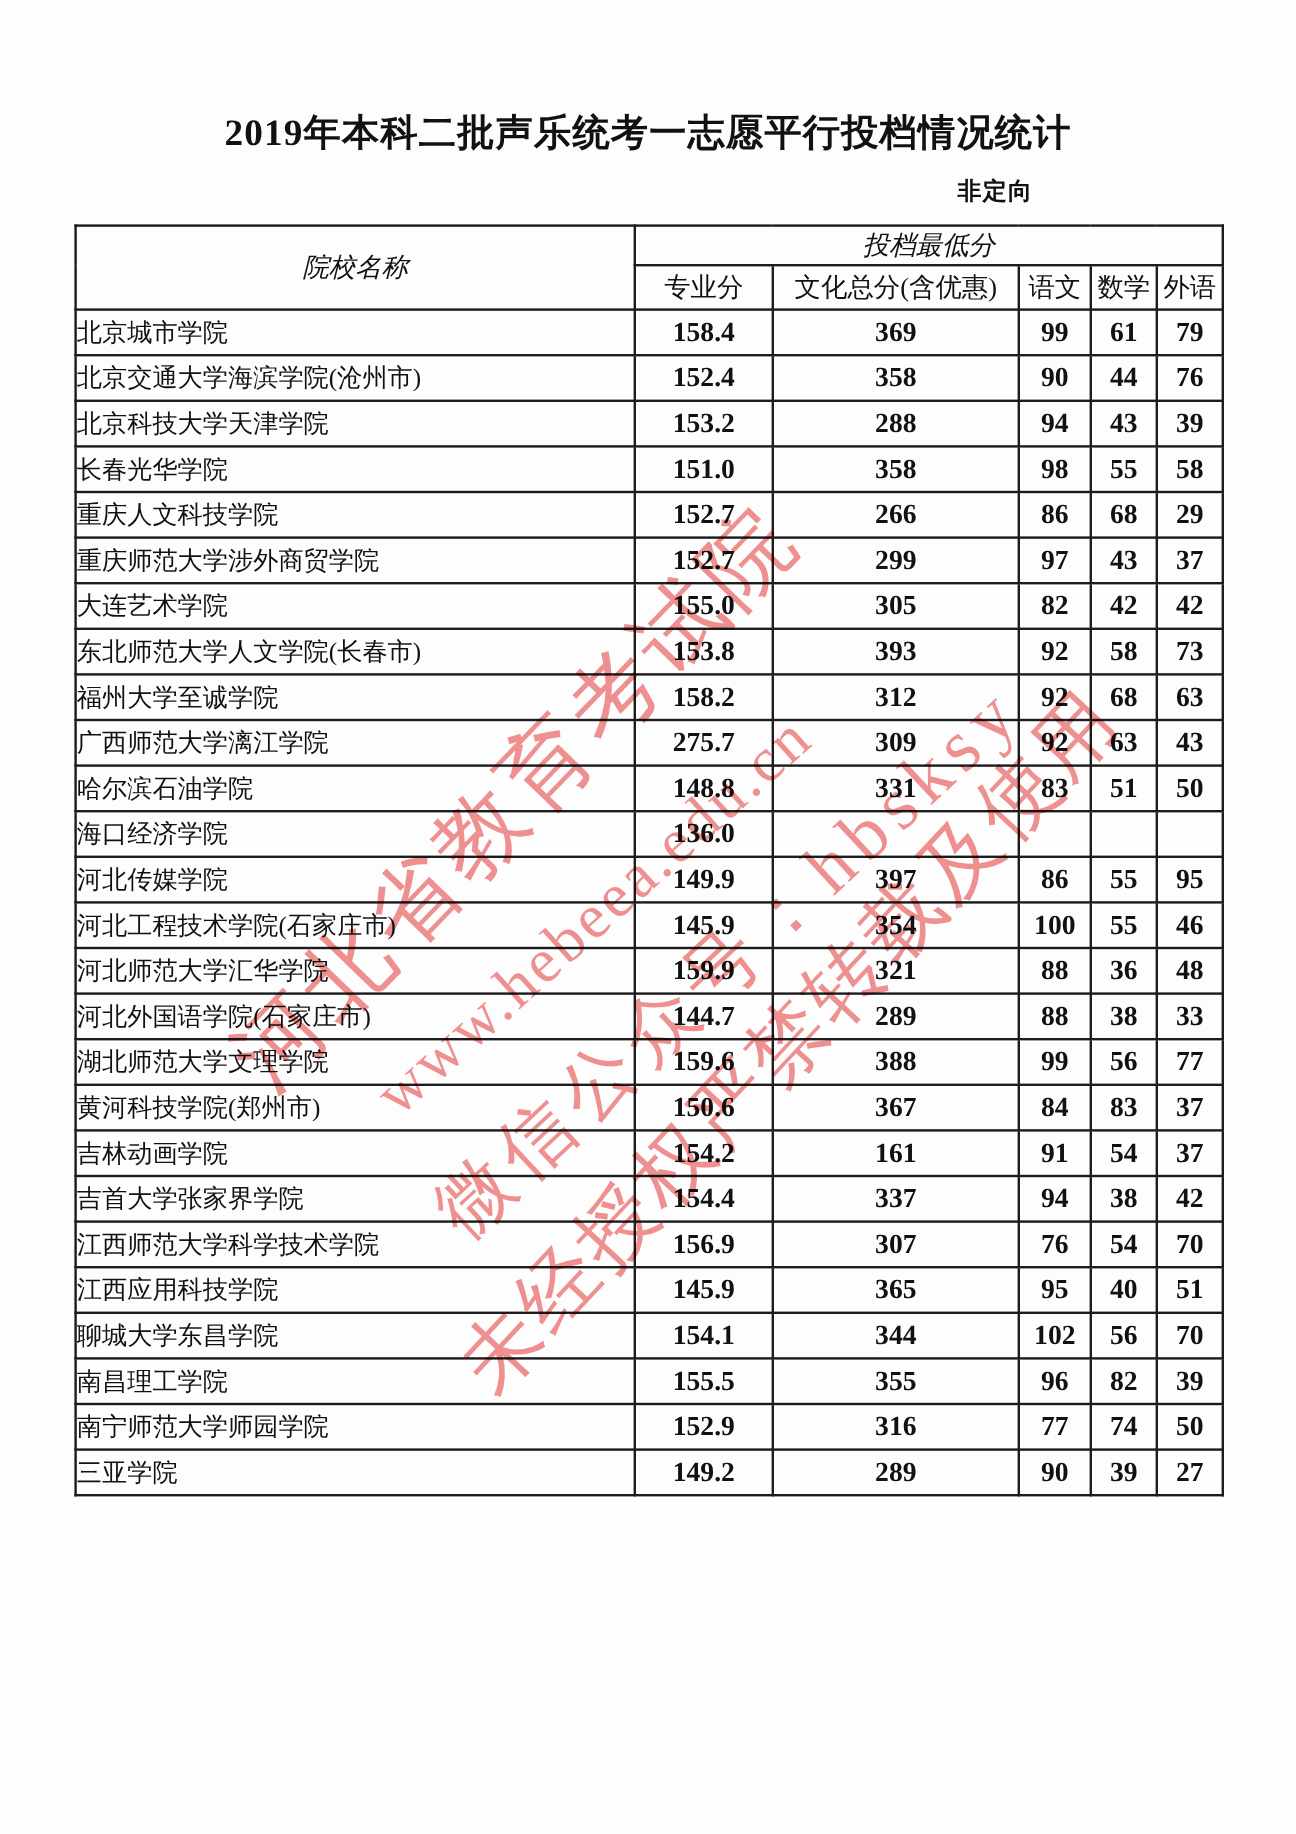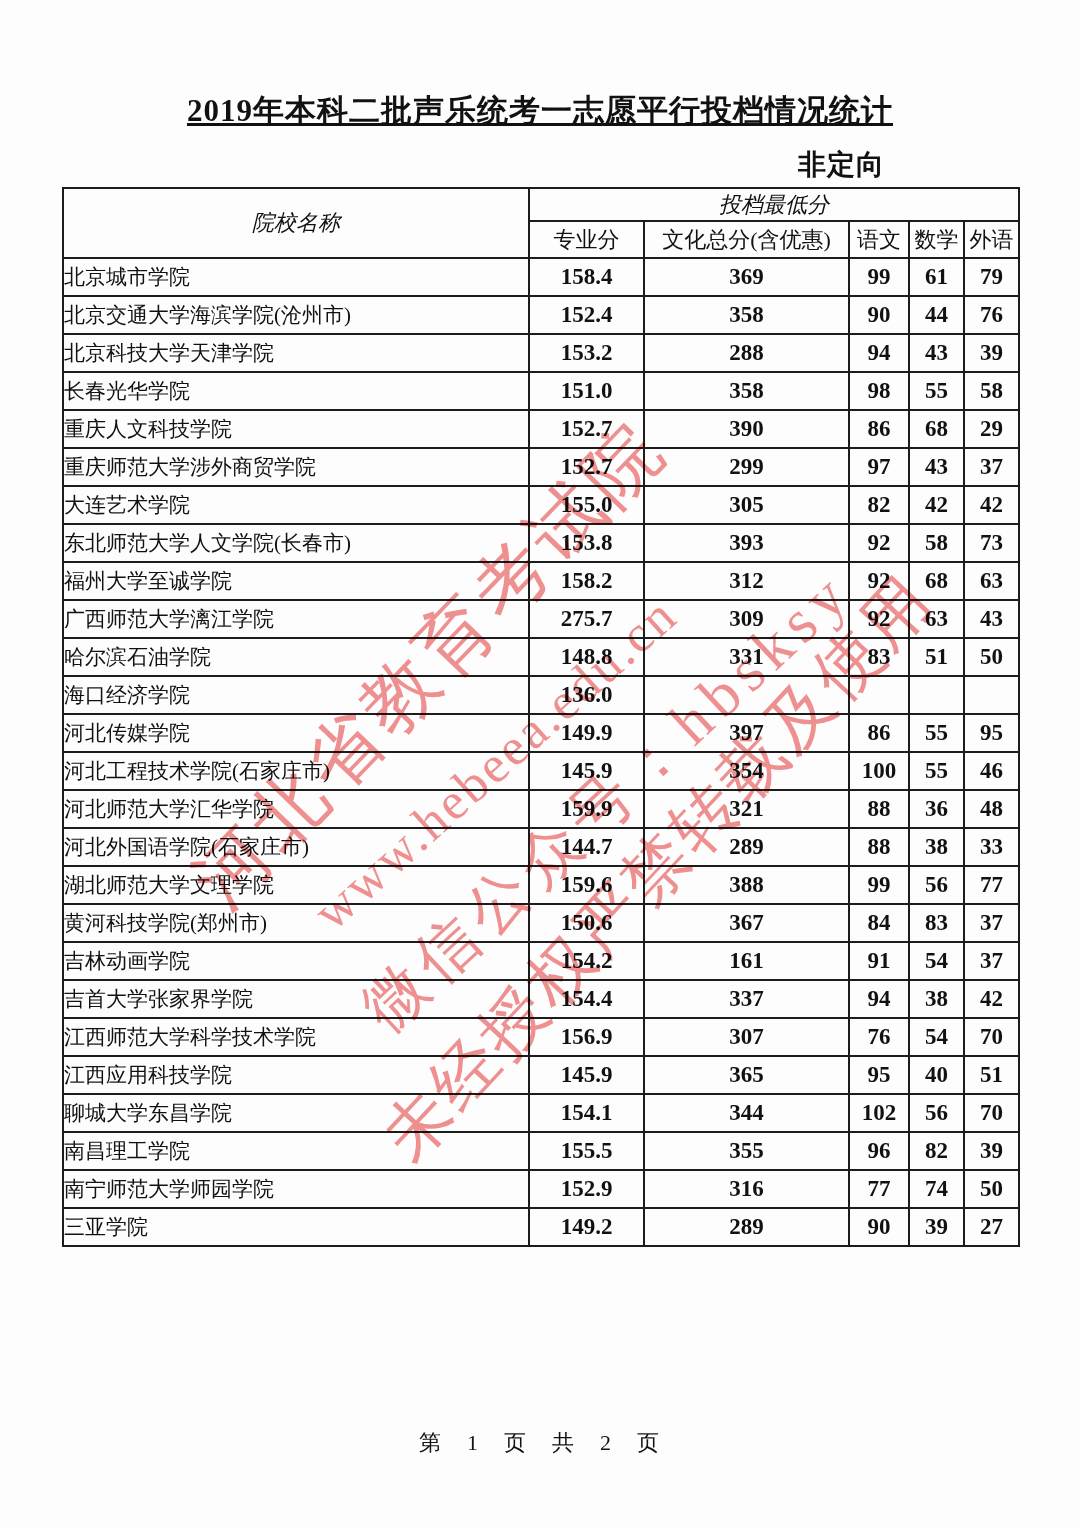--- a/index.html
+++ b/index.html
@@ -9,25 +9,24 @@
     background:#fdfdfd;
     font-family:"Liberation Serif","DejaVu Serif",serif;
     color:#111;
     overflow:hidden;
   }
   .title{
     position:absolute;top:90px;left:0;width:100%;
     text-align:center;
     font-size:31px;font-weight:bold;letter-spacing:1px;
     margin:0;
-    text-decoration:underline;
   }
   .category{
     position:absolute;top:146px;left:798px;
-    font-size:28px;font-weight:bold;
+    font-size:20px;font-weight:bold;
     font-family:"Liberation Sans","DejaVu Sans",sans-serif;
     letter-spacing:1px;
   }
   table.scores{
     position:absolute;top:187px;left:62px;
     width:956px;
     border-collapse:collapse;table-layout:fixed;
   }
   table.scores th,table.scores td{
     border:2px solid #1c1c1c;
@@ -136,21 +135,21 @@
           <td class="name">长春光华学院</td>
           <td class="num">151.0</td>
           <td class="num">358</td>
           <td class="num">98</td>
           <td class="num">55</td>
           <td class="num">58</td>
         </tr>
         <tr>
           <td class="name">重庆人文科技学院</td>
           <td class="num">152.7</td>
-          <td class="num">390</td>
+          <td class="num">266</td>
           <td class="num">86</td>
           <td class="num">68</td>
           <td class="num">29</td>
         </tr>
         <tr>
           <td class="name">重庆师范大学涉外商贸学院</td>
           <td class="num">152.7</td>
           <td class="num">299</td>
           <td class="num">97</td>
           <td class="num">43</td>
@@ -313,21 +312,20 @@
           <td class="num">149.2</td>
           <td class="num">289</td>
           <td class="num">90</td>
           <td class="num">39</td>
           <td class="num">27</td>
         </tr>
       </tbody>
   </table>
 
 
-  <div class="pagefooter">第　1　页　共　2　页</div>
 
   <div class="watermark">
     <span class="wm wm1">河北省教育考试院</span>
     <span class="wm wm2">www.hebeea.edu.cn</span>
     <span class="wm wm3">微信公众号：hbsksy</span>
     <span class="wm wm4">未经授权严禁转载及使用</span>
   </div>
 
 </div>
 

